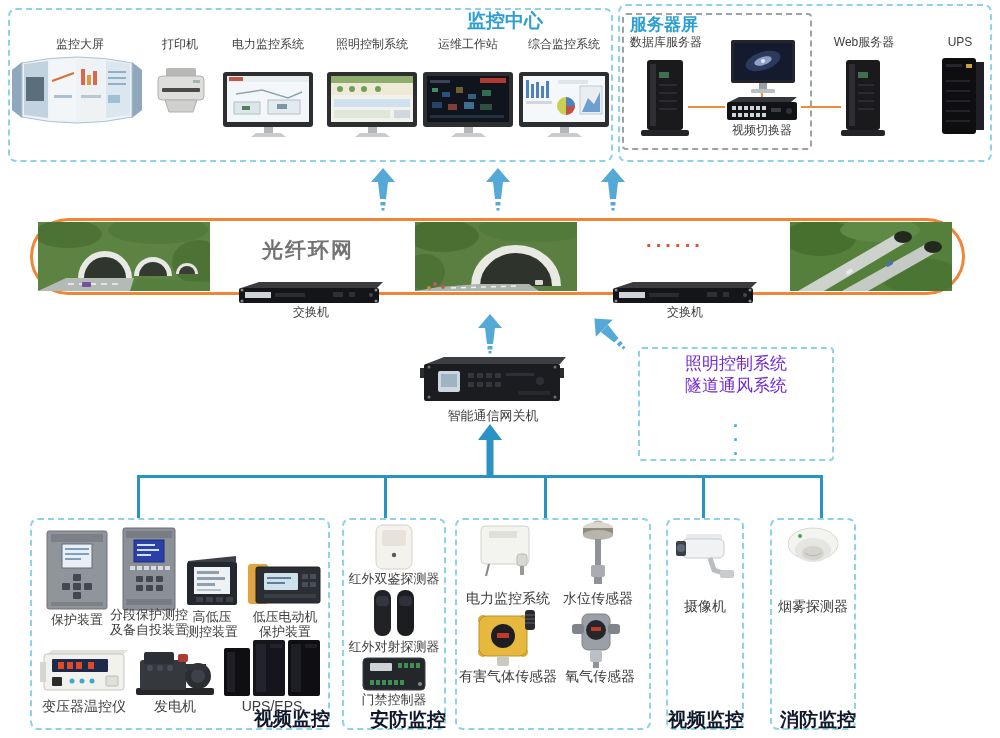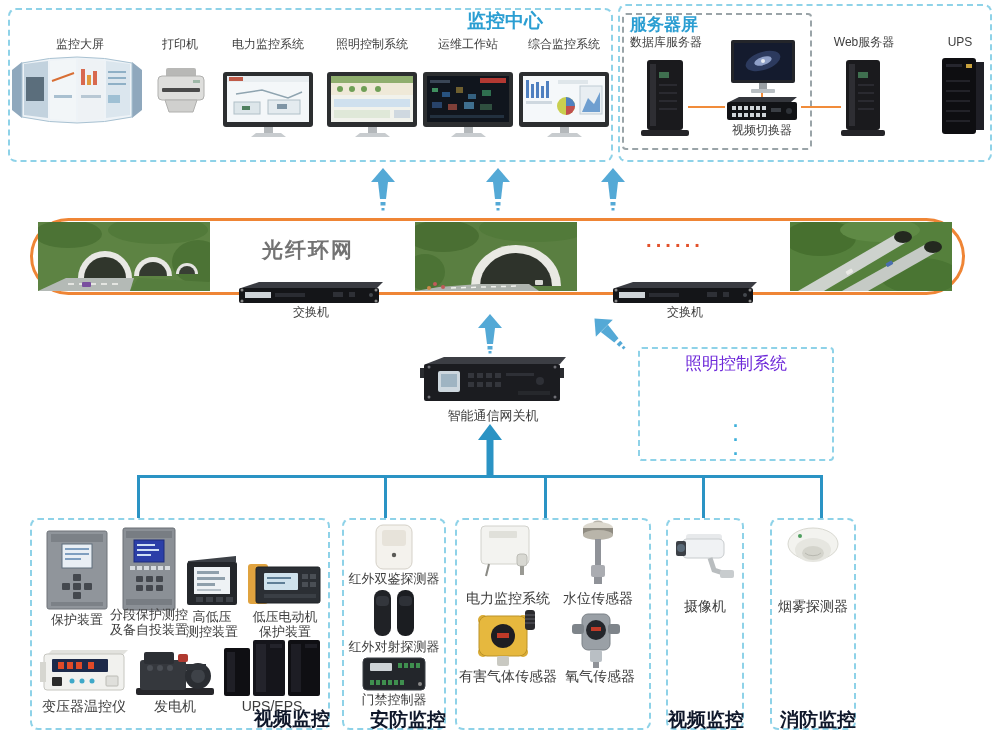--- a/index.html
+++ b/index.html
@@ -400,20 +400,21 @@
 
   <div class="abs" style="left:477px;top:424px">
     <svg width="26" height="54" viewBox="0 0 26 54">
       <polygon points="13,0 25,16 1,16" fill="#2a93c4"></polygon>
       <rect x="9.5" y="16" width="7" height="38" fill="#2a93c4"></rect>
     </svg>
   </div>
 
   <div class="abs box-cyan" style="left:638px;top:347px;width:196px;height:114px;border-radius:4px"></div>
   <div class="abs sys-line" style="left:640px;top:352px;width:192px">照明控制系统</div>
+  <div class="abs sys-line" style="left:640px;top:374px;width:192px">隧道通风系统</div>
   <div class="abs sys-dot" style="left:640px;top:419px;width:192px">·</div>
   <div class="abs sys-dot" style="left:640px;top:433px;width:192px">·</div>
   <div class="abs sys-dot" style="left:640px;top:447px;width:192px">·</div>
 
   <div class="busline" style="left:137px;top:475px;width:686px;height:3px"></div>
   <div class="busline" style="left:137px;top:476px;width:3px;height:42px"></div>
   <div class="busline" style="left:384px;top:476px;width:3px;height:42px"></div>
   <div class="busline" style="left:544px;top:476px;width:3px;height:42px"></div>
   <div class="busline" style="left:702px;top:476px;width:3px;height:42px"></div>
   <div class="busline" style="left:820px;top:476px;width:3px;height:42px"></div>

